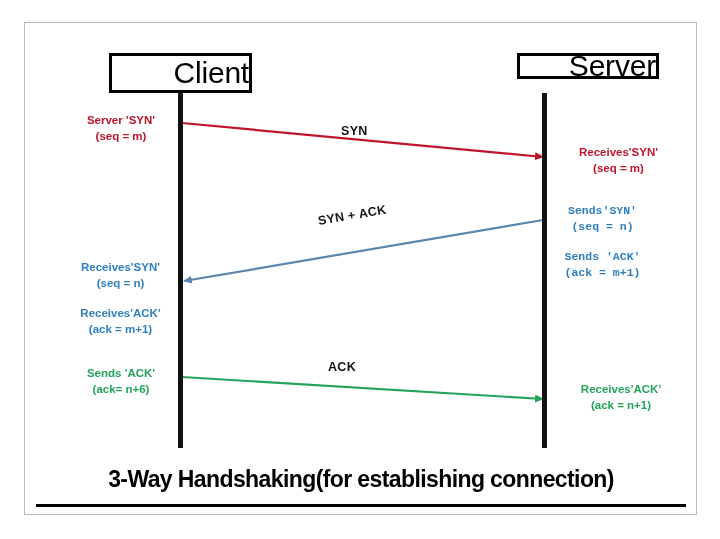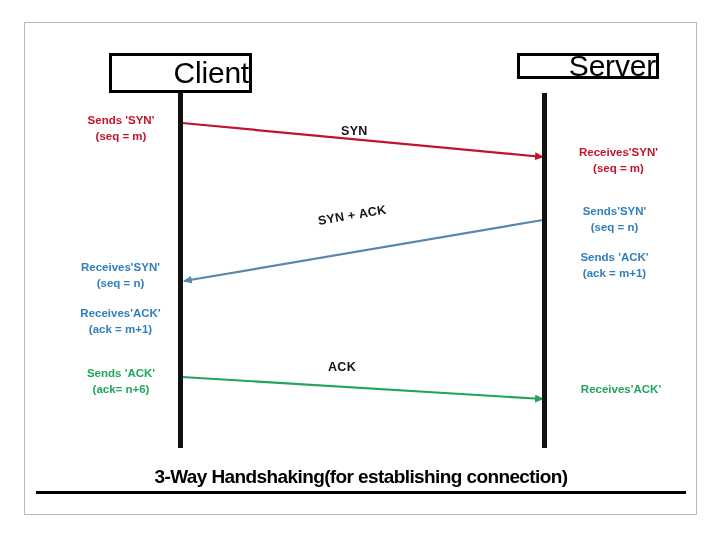--- a/index.html
+++ b/index.html
@@ -88,21 +88,21 @@
   }
   .side-label .ln {
     display: block;
   }
   .c-red   { color: #c0142c; }
   .c-blue  { color: #2f7fbf; }
   .c-green { color: #23a45c; }
 
   #lbl-sends-syn      { left: 62px;  top: 112px; width: 118px; }
   #lbl-receives-syn-m { left: 556px; top: 144px; width: 125px; }
-  #lbl-server-sends   { left: 552px; top: 203px; width: 125px; }
+  #lbl-server-sends   { left: 540px; top: 203px; width: 125px; font-family: Liberation Mono, monospace; }
   #lbl-client-recv    { left: 58px;  top: 259px; width: 125px; }
   #lbl-sends-ack      { left: 62px;  top: 365px; width: 118px; }
   #lbl-receives-ack   { left: 556px; top: 381px; width: 130px; }
 
   
   .arrow-caption {
     position: absolute;
     font-size: 12.5px;
     font-weight: bold;
     color: #151515;
@@ -122,26 +122,26 @@
     height: 539px;
     pointer-events: none;
   }
   
   #title {
     position: absolute;
     left: 36px;
     top: 466px;
     width: 650px;
     text-align: center;
-    font-size: 19px;
+    font-size: 23px;
     font-weight: bold;
     color: #000000;
     letter-spacing: -0.6px;
     border-bottom: 3px solid #000000;
-    padding-bottom: 3px;
+    padding-bottom: 11px;
     white-space: nowrap;
   }
 </style>
 </head>
 <body>
 
 <div id="stage">
 
   <div id="frame"></div>
 
@@ -169,21 +169,21 @@
     <span>Client</span>
   </div>
   <div class="node-box" id="node-server">
     <span>Server</span>
   </div>
 
   <div class="lifeline" id="lifeline-client"></div>
   <div class="lifeline" id="lifeline-server"></div>
 
   <div class="side-label left c-red" id="lbl-sends-syn">
-    <span class="ln">Sends 'SYN'</span>
+    <span class="ln">Server 'SYN'</span>
     <span class="ln">(seq = m)</span>
   </div>
 
   <div class="side-label right c-red" id="lbl-receives-syn-m">
     <span class="ln">Receives'SYN'</span>
     <span class="ln">(seq = m)</span>
   </div>
 
   <div class="side-label right c-blue" id="lbl-server-sends">
     <span class="ln">Sends'SYN'</span>
@@ -199,20 +199,21 @@
     <span class="ln">(ack = m+1)</span>
   </div>
 
   <div class="side-label left c-green" id="lbl-sends-ack">
     <span class="ln">Sends 'ACK'</span>
     <span class="ln">(ack= n+6)</span>
   </div>
 
   <div class="side-label right c-green" id="lbl-receives-ack">
     <span class="ln">Receives'ACK'</span>
+    <span class="ln">(ack = n+1)</span>
   </div>
 
   <div class="arrow-caption" id="cap-syn">SYN</div>
   <div class="arrow-caption" id="cap-syn-ack">SYN + ACK</div>
   <div class="arrow-caption" id="cap-ack">ACK</div>
 
   <div id="title">3-Way Handshaking(for establishing connection)</div>
 
 </div>
 

